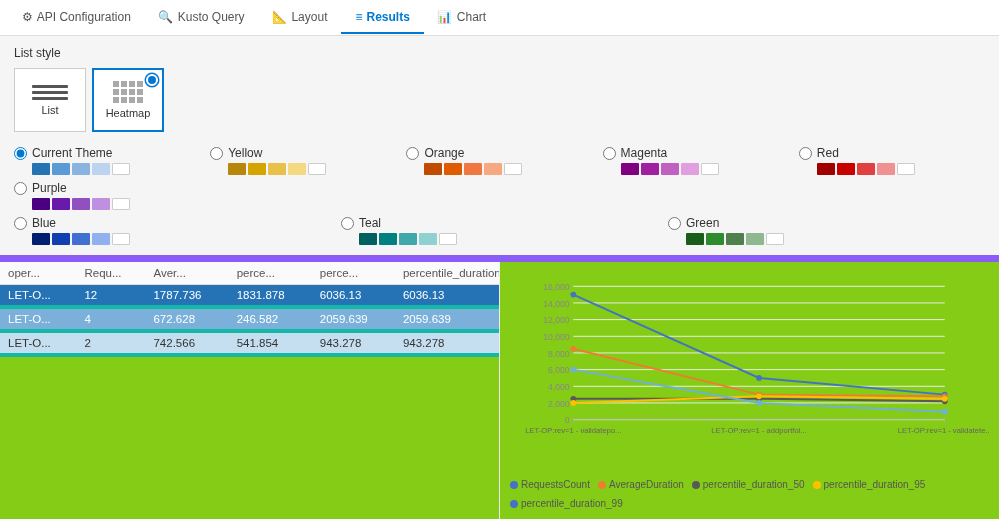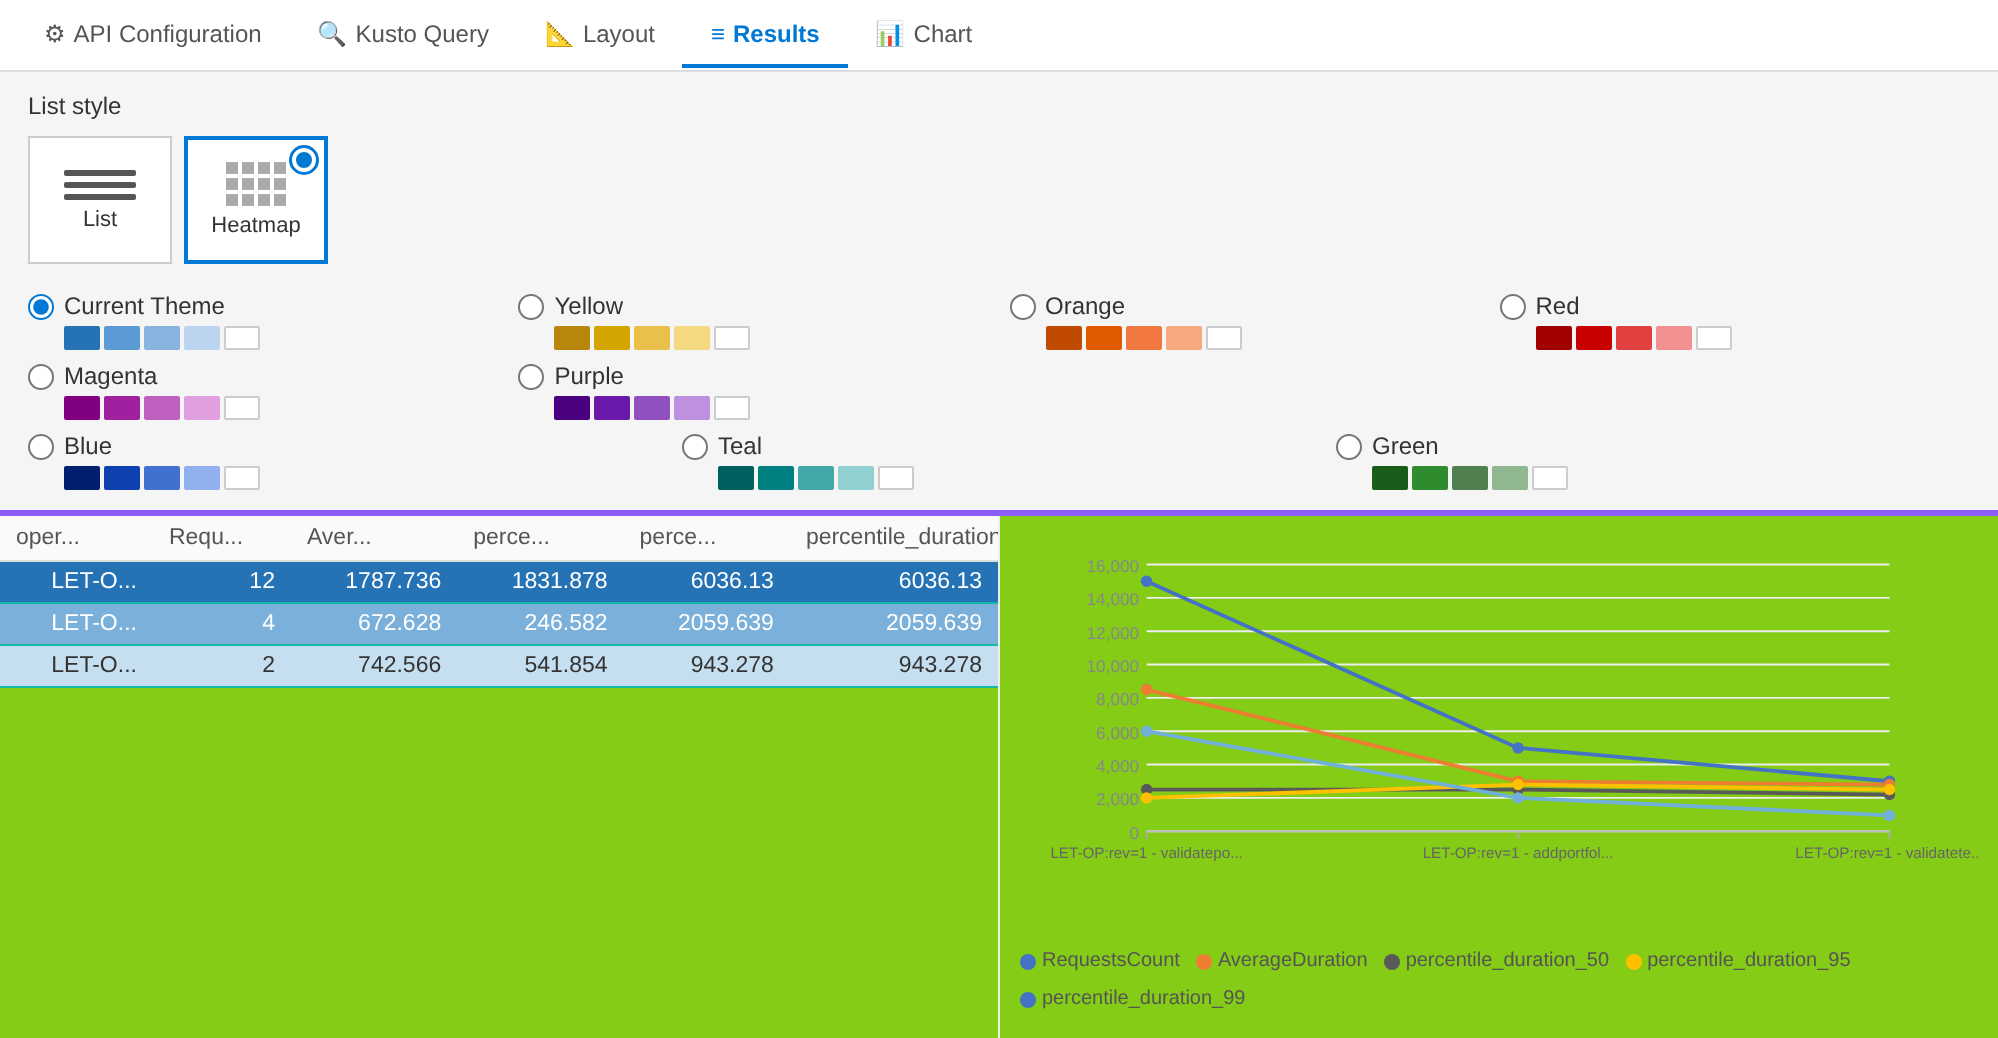--- a/index.html
+++ b/index.html
@@ -20,50 +20,50 @@
     .style-option.selected { border: 2px solid #0078d4; }
     .style-option .radio-dot { position: absolute; top: 4px; right: 4px; width: 12px; height: 12px; border-radius: 50%; background: #0078d4; border: 2px solid #fff; box-shadow: 0 0 0 1.5px #0078d4; display: none; }
     .style-option.selected .radio-dot { display: block; }
     .style-option .dots-grid { display: grid; grid-template-columns: repeat(4,6px); gap: 2px; }
     .style-option .dot { width: 6px; height: 6px; background: #555; border-radius: 0; }
     .style-option .lines { display: flex; flex-direction: column; gap: 3px; }
     .style-option .line-bar { width: 36px; height: 3px; background: #555; border-radius: 1px; }
     .style-option-label { font-size: 11px; color: #333; }
 
     
-    .color-themes { display: grid; grid-template-columns: repeat(4, 1fr); gap: 6px 10px; }
+    .color-themes { display: grid; grid-template-columns: repeat(5, 1fr); gap: 6px 10px; }
     .color-theme-row2 { display: grid; grid-template-columns: repeat(3, 1fr); gap: 6px 10px; margin-top: 6px; }
     .color-option { display: flex; flex-direction: column; gap: 3px; }
     .color-option-label { display: flex; align-items: center; gap: 5px; font-size: 12px; color: #333; }
     .color-option-label input[type=radio] { accent-color: #0078d4; }
     .color-swatches { display: flex; gap: 2px; margin-left: 18px; }
     .swatch { width: 18px; height: 12px; border-radius: 1px; }
 
     
     .main-content { display: flex; background: #84cc16; height: calc(519px - 36px - 210px); min-height: 0; }
 
     
     .table-area { flex: 0 0 500px; overflow: auto; border-right: 1px solid #eee; }
     table { width: 100%; border-collapse: collapse; font-size: 11.5px; }
     thead th { background: #fafafa; border-bottom: 1px solid #ddd; padding: 5px 8px; text-align: left; color: #555; font-weight: 500; white-space: nowrap; overflow: hidden; max-width: 80px; }
-    tbody td { padding: 4px 8px; border-bottom: 1px solid #14b8a6; white-space: nowrap; color: #333; text-align: right; }
+    tbody td { padding: 4px 8px; border-bottom: 4px solid #14b8a6; white-space: nowrap; color: #333; }
     .row-highlight-dark { background: #2572b4; color: #fff !important; }
     .row-highlight-dark td { color: #fff; }
     .row-highlight-mid { background: #7ab0d9; color: #fff !important; }
     .row-highlight-mid td { color: #fff; }
     .row-highlight-light { background: #c5dff0; }
 
     
     .chart-area { flex: 1; padding: 10px 10px 5px 10px; position: relative; }
     .chart-svg { width: 100%; height: 200px; }
     .chart-legend { display: flex; flex-wrap: wrap; gap: 8px; font-size: 10px; color: #555; margin-top: 4px; }
     .legend-item { display: flex; align-items: center; gap: 3px; }
     .legend-dot { width: 8px; height: 8px; border-radius: 50%; }
 
-    .panel-full { background: #f5f5f5; border-bottom: 3px solid #8b5cf6; }
+    .panel-full { background: #f5f5f5; border-bottom: 7px solid #8b5cf6; }
   </style>
 </head>
 <body>
 
 <div class="nav-tabs">
   <div class="nav-tab">
     <span>⚙</span>
     <span>API Configuration</span>
   </div>
   <div class="nav-tab">
@@ -154,40 +154,40 @@
           <div class="swatch" style="background: rgb(192, 74, 0);"></div>
           <div class="swatch" style="background: rgb(224, 90, 0);"></div>
           <div class="swatch" style="background: rgb(240, 120, 64);"></div>
           <div class="swatch" style="background: rgb(248, 168, 128);"></div>
           <div class="swatch" style="background: rgb(255, 255, 255); border: 1px solid rgb(204, 204, 204);"></div>
         </div>
       </div>
       <div class="color-option">
         <label class="color-option-label">
           <input type="radio" name="color-theme" style="">
+          <span>Magenta</span>
+        </label>
+        <div class="color-swatches">
+          <div class="swatch" style="background: rgb(128, 0, 128);"></div>
+          <div class="swatch" style="background: rgb(160, 32, 160);"></div>
+          <div class="swatch" style="background: rgb(192, 96, 192);"></div>
+          <div class="swatch" style="background: rgb(224, 160, 224);"></div>
+          <div class="swatch" style="background: rgb(255, 255, 255); border: 1px solid rgb(204, 204, 204);"></div>
+        </div>
+      </div>
+      <div class="color-option">
+        <label class="color-option-label">
+          <input type="radio" name="color-theme" style="">
           <span>Red</span>
         </label>
         <div class="color-swatches">
           <div class="swatch" style="background: rgb(160, 0, 0);"></div>
           <div class="swatch" style="background: rgb(200, 0, 0);"></div>
           <div class="swatch" style="background: rgb(224, 64, 64);"></div>
           <div class="swatch" style="background: rgb(240, 144, 144);"></div>
-          <div class="swatch" style="background: rgb(255, 255, 255); border: 1px solid rgb(204, 204, 204);"></div>
-        </div>
-      </div>
-      <div class="color-option">
-        <label class="color-option-label">
-          <input type="radio" name="color-theme" style="">
-          <span>Magenta</span>
-        </label>
-        <div class="color-swatches">
-          <div class="swatch" style="background: rgb(128, 0, 128);"></div>
-          <div class="swatch" style="background: rgb(160, 32, 160);"></div>
-          <div class="swatch" style="background: rgb(192, 96, 192);"></div>
-          <div class="swatch" style="background: rgb(224, 160, 224);"></div>
           <div class="swatch" style="background: rgb(255, 255, 255); border: 1px solid rgb(204, 204, 204);"></div>
         </div>
       </div>
       <div class="color-option">
         <label class="color-option-label">
           <input type="radio" name="color-theme" style="">
           <span>Purple</span>
         </label>
         <div class="color-swatches">
           <div class="swatch" style="background: rgb(75, 0, 130);"></div>

